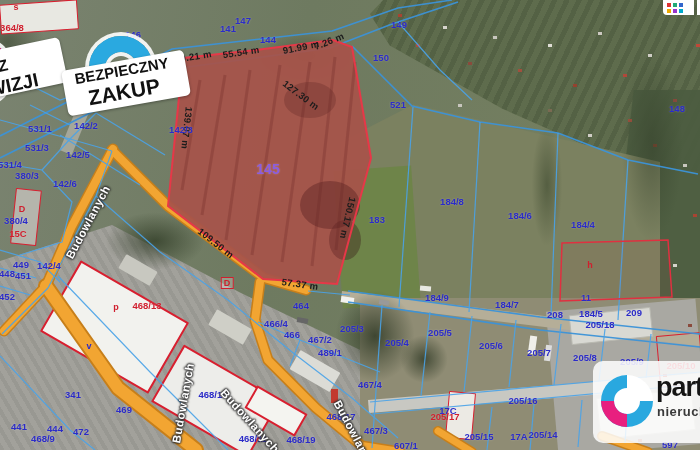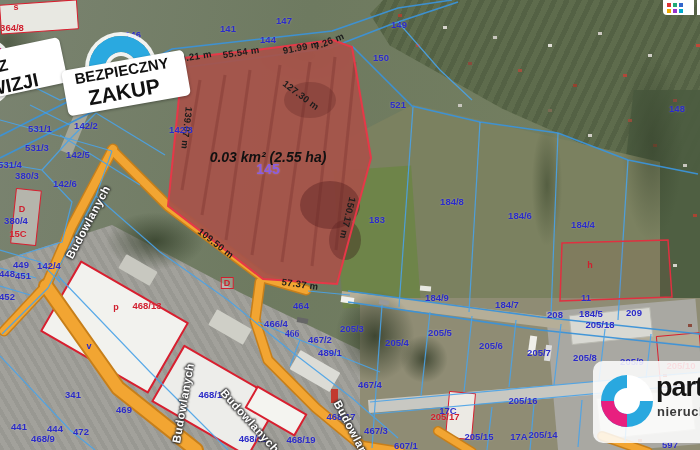--- a/index.html
+++ b/index.html
@@ -179,21 +179,21 @@
       <span class="meas" style="left: 241px; top: 52px; transform: translate(-50%, -50%) rotate(-9deg);">55.54 m</span>
       <span class="meas" style="left: 301px; top: 47px; transform: translate(-50%, -50%) rotate(-11deg);">91.99 m</span>
       <span class="meas" style="left: 329px; top: 41px; transform: translate(-50%, -50%) rotate(-22deg);">7.26 m</span>
       <span class="meas" style="left: 301px; top: 95px; transform: translate(-50%, -50%) rotate(37deg);">127.30 m</span>
       <span class="meas" style="left: 187px; top: 128px; transform: translate(-50%, -50%) rotate(96deg);">139.07 m</span>
       <span class="meas" style="left: 348px; top: 218px; transform: translate(-50%, -50%) rotate(103deg);">150.17 m</span>
       <span class="meas" style="left: 216px; top: 243px; transform: translate(-50%, -50%) rotate(38deg);">109.50 m</span>
       <span class="meas" style="left: 300px; top: 284px; transform: translate(-50%, -50%) rotate(8deg);">57.37 m</span>
       <span class="plabel" style="left: 228px; top: 28px; transform: translate(-50%, -50%) rotate(0deg);">141</span>
       <span class="plabel" style="left: 133px; top: 34px; transform: translate(-50%, -50%) rotate(0deg);">146</span>
-      <span class="plabel" style="left: 243px; top: 20px; transform: translate(-50%, -50%) rotate(0deg); margin-left: 41px;">147</span>
+      <span class="plabel" style="left: 243px; top: 20px; transform: translate(-50%, -50%) rotate(0deg);">147</span>
       <span class="plabel" style="left: 268px; top: 39px; transform: translate(-50%, -50%) rotate(0deg);">144</span>
       <span class="plabel" style="left: 381px; top: 17px; transform: translate(-50%, -50%) rotate(0deg); margin-top: 40px;">150</span>
       <span class="plabel" style="left: 399px; top: 24px; transform: translate(-50%, -50%) rotate(0deg);">149</span>
       <span class="plabel" style="left: 677px; top: 108px; transform: translate(-50%, -50%) rotate(0deg);">148</span>
       <span class="plabel" style="left: 398px; top: 104px; transform: translate(-50%, -50%) rotate(0deg);">521</span>
       <span class="plabel" style="left: 43px; top: 61px; transform: translate(-50%, -50%) rotate(0deg);">529</span>
       <span class="plabel" style="left: 40px; top: 128px; transform: translate(-50%, -50%) rotate(0deg);">531/1</span>
       <span class="plabel" style="left: 37px; top: 147px; transform: translate(-50%, -50%) rotate(0deg);">531/3</span>
       <span class="plabel" style="left: 10px; top: 164px; transform: translate(-50%, -50%) rotate(0deg);">531/4</span>
       <span class="plabel" style="left: 27px; top: 175px; transform: translate(-50%, -50%) rotate(0deg);">380/3</span>
@@ -214,21 +214,21 @@
       <span class="plabel" style="left: 124px; top: 409px; transform: translate(-50%, -50%) rotate(0deg);">469</span>
       <span class="plabel" style="left: 213px; top: 394px; transform: translate(-50%, -50%) rotate(0deg);">468/10</span>
       <span class="plabel" style="left: 253px; top: 438px; transform: translate(-50%, -50%) rotate(0deg);">468/11</span>
       <span class="plabel" style="left: 301px; top: 439px; transform: translate(-50%, -50%) rotate(0deg);">468/19</span>
       <span class="plabel" style="left: 341px; top: 416px; transform: translate(-50%, -50%) rotate(0deg);">468/17</span>
       <span class="plabel" style="left: 43px; top: 438px; transform: translate(-50%, -50%) rotate(0deg);">468/9</span>
       <span class="plabel" style="left: 370px; top: 384px; transform: translate(-50%, -50%) rotate(0deg);">467/4</span>
       <span class="plabel" style="left: 320px; top: 339px; transform: translate(-50%, -50%) rotate(0deg);">467/2</span>
       <span class="plabel" style="left: 376px; top: 430px; transform: translate(-50%, -50%) rotate(0deg);">467/3</span>
       <span class="plabel" style="left: 276px; top: 323px; transform: translate(-50%, -50%) rotate(0deg);">466/4</span>
-      <span class="plabel" style="left: 292px; top: 334px; transform: translate(-50%, -50%) rotate(0deg); font-family: Liberation Serif, serif;">466</span>
+      <span class="plabel" style="left: 292px; top: 334px; transform: translate(-50%, -50%) rotate(0deg);">466</span>
       <span class="plabel" style="left: 301px; top: 305px; transform: translate(-50%, -50%) rotate(0deg);">464</span>
       <span class="plabel" style="left: 330px; top: 352px; transform: translate(-50%, -50%) rotate(0deg);">489/1</span>
       <span class="plabel" style="left: 352px; top: 328px; transform: translate(-50%, -50%) rotate(0deg);">205/3</span>
       <span class="plabel" style="left: 397px; top: 342px; transform: translate(-50%, -50%) rotate(0deg);">205/4</span>
       <span class="plabel" style="left: 440px; top: 332px; transform: translate(-50%, -50%) rotate(0deg);">205/5</span>
       <span class="plabel" style="left: 491px; top: 345px; transform: translate(-50%, -50%) rotate(0deg);">205/6</span>
       <span class="plabel" style="left: 539px; top: 352px; transform: translate(-50%, -50%) rotate(0deg);">205/7</span>
       <span class="plabel" style="left: 585px; top: 357px; transform: translate(-50%, -50%) rotate(0deg);">205/8</span>
       <span class="plabel" style="left: 632px; top: 361px; transform: translate(-50%, -50%) rotate(0deg);">205/9</span>
       <span class="plabel" style="left: 600px; top: 324px; transform: translate(-50%, -50%) rotate(0deg);">205/18</span>
@@ -259,21 +259,20 @@
       <span class="street" style="left: 183px; top: 403px; transform: translate(-50%, -50%) rotate(-80deg);">Budowlanych</span>
       <span class="street" style="left: 250px; top: 421px; transform: translate(-50%, -50%) rotate(48deg);">Budowlanych</span>
       <span class="street" style="left: 356px; top: 437px; transform: translate(-50%, -50%) rotate(62deg);">Budowlanych</span>
       <span class="glyph red" style="left: 16px; top: 7px; transform: translate(-50%, -50%) rotate(0deg);">s</span>
       <span class="glyph red" style="left: 22px; top: 209px; transform: translate(-50%, -50%) rotate(0deg);">D</span>
       <span class="glyph red" style="left: 116px; top: 307px; transform: translate(-50%, -50%) rotate(0deg);">p</span>
       <span class="glyph blue" style="left: 89px; top: 346px; transform: translate(-50%, -50%) rotate(0deg);">v</span>
       <span class="glyph red" style="left: 590px; top: 265px; transform: translate(-50%, -50%) rotate(0deg);">h</span>
       <span class="glyph red boxed" style="left: 227px; top: 283px; transform: translate(-50%, -50%) rotate(0deg);">D</span>
     </div>
-  <div class="area-label" style="left:268px;top:157px;">0.03 km² (2.55 ha)</div>
 
   <div class="ring" style="left:-53px;top:40px;border:16px solid #ec1a8d;"></div>
   <div class="band" style="left:-85px;top:52px;width:150px;height:46px;transform:rotate(-12deg);"></div>
   <span class="band-text" style="left:-2px;top:57px;font-size:16px;transform:rotate(-12deg);">Z</span>
   <span class="band-text" style="left:-12px;top:74px;font-size:19px;transform:rotate(-12deg);">WIZJI</span>
 
   <div class="ring" style="left:89px;top:36px;border:16px solid #2aa9e0;"></div>
   <div class="band" style="left:64px;top:60px;width:124px;height:46px;transform:rotate(-10deg);"></div>
   <span class="band-text" style="left:74px;top:62px;font-size:15px;transform:rotate(-10deg);">BEZPIECZNY</span>
   <span class="band-text" style="left:88px;top:80px;font-size:21px;transform:rotate(-10deg);">ZAKUP</span>

